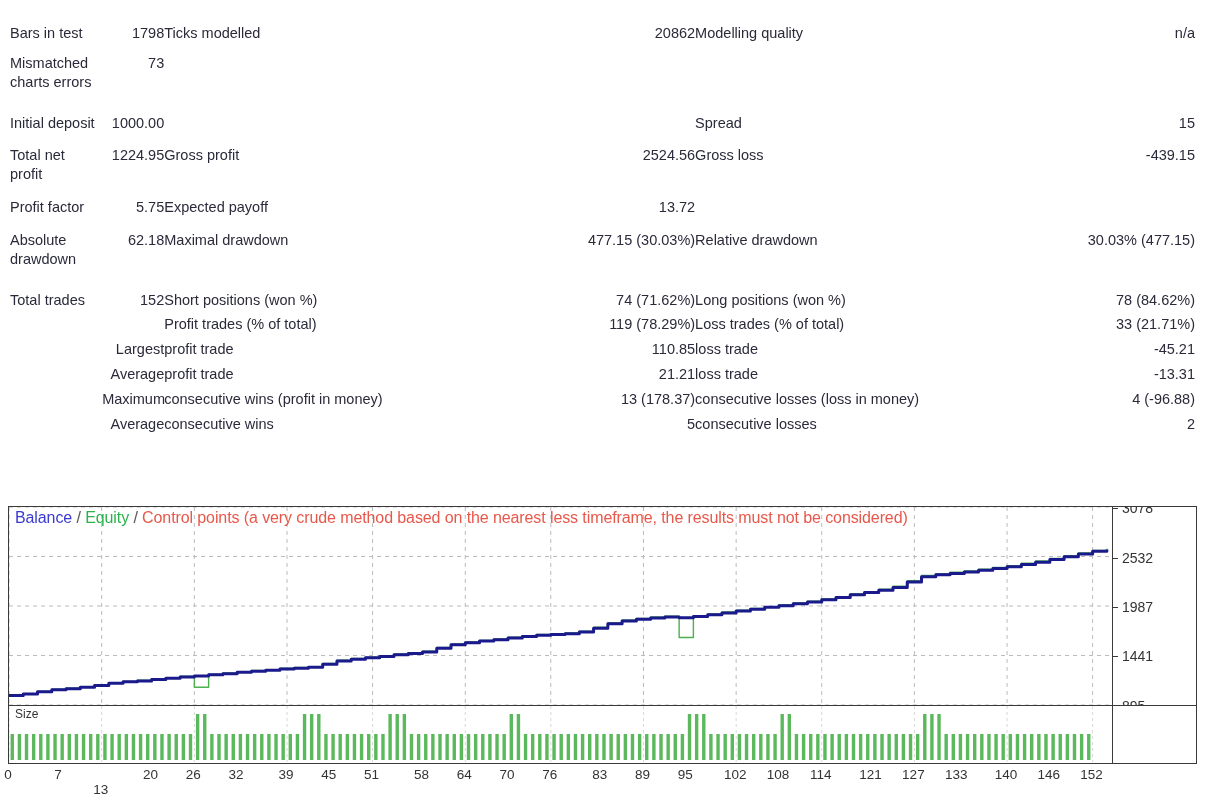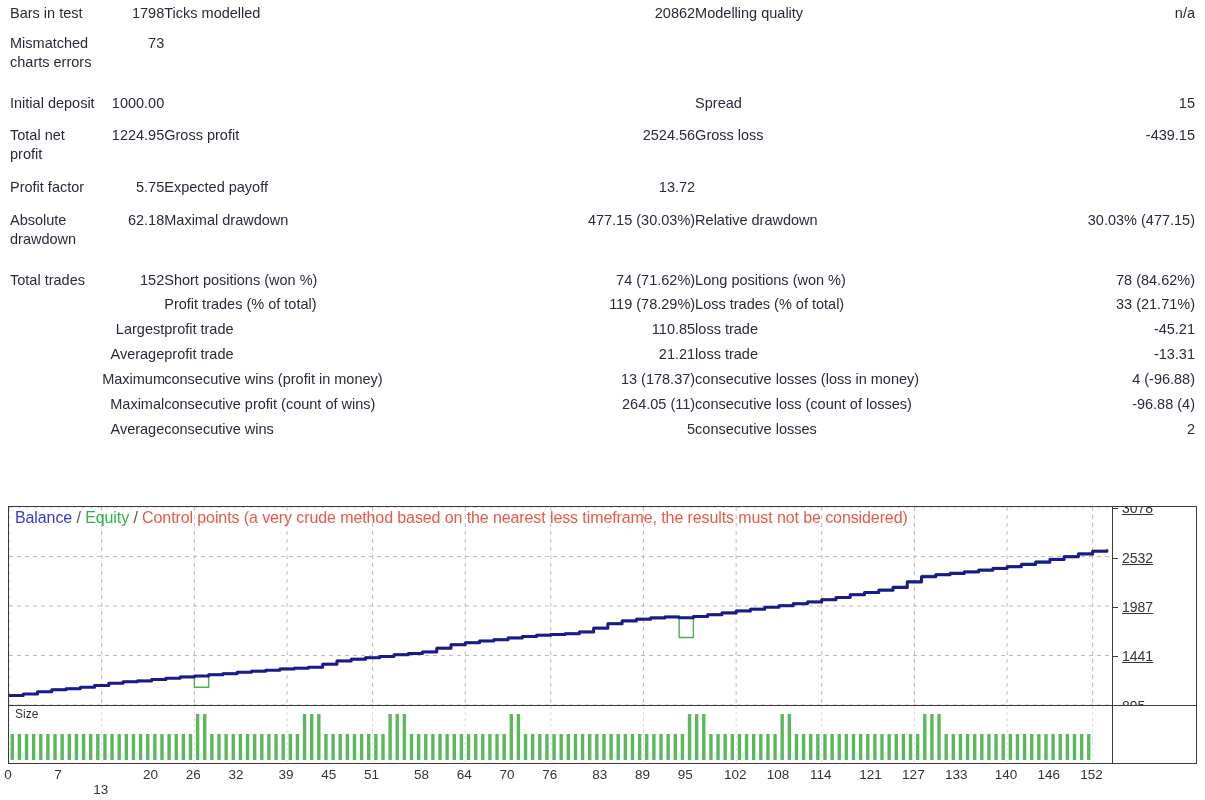--- a/index.html
+++ b/index.html
@@ -87,21 +87,20 @@
     border-left: 1px solid #3a3a3a;
     box-sizing: border-box;
   }
   .ytick {
     position: absolute;
     left: 9px;
     font-size: 14px;
     color: #333;
     transform: translateY(-50%);
     white-space: nowrap;
-    text-decoration: underline;
   }
   .ytick::before {
     content: "";
     position: absolute;
     left: -9px;
     top: 50%;
     width: 5px;
     height: 1px;
     background: #3a3a3a;
   }
@@ -152,21 +151,21 @@
     color: #333;
     transform: translateX(-50%);
     white-space: nowrap;
   }
 
   svg { display: block; }
 </style>
 </head>
 <body>
 
-<div style="padding-top:4px;">
+<div style="padding-top:24px;">
   <table class="report-stats">
     <tbody id="stats-body">
         <tr class="">
           <td class="c-lbl1">
             <span class="wrap-lbl">Bars in test</span>
           </td>
           <td class="c-val1">1798</td>
           <td class="c-lbl2">Ticks modelled</td>
           <td class="c-val2">20862</td>
           <td class="c-lbl3">Modelling quality</td>
@@ -264,30 +263,20 @@
         </tr>
         <tr class="row-tight">
           <td class="c-lbl1">
             <span class="wrap-lbl"></span>
           </td>
           <td class="c-val1">Maximum</td>
           <td class="c-lbl2">consecutive wins (profit in money)</td>
           <td class="c-val2">13 (178.37)</td>
           <td class="c-lbl3">consecutive losses (loss in money)</td>
           <td class="c-val3">4 (-96.88)</td>
-        </tr>
-        <tr class="row-tight">
-          <td class="c-lbl1">
-            <span class="wrap-lbl"></span>
-          </td>
-          <td class="c-val1">Maximal</td>
-          <td class="c-lbl2">consecutive profit (count of wins)</td>
-          <td class="c-val2">264.05 (11)</td>
-          <td class="c-lbl3">consecutive loss (count of losses)</td>
-          <td class="c-val3">-96.88 (4)</td>
         </tr>
         <tr class="row-tight">
           <td class="c-lbl1">
             <span class="wrap-lbl"></span>
           </td>
           <td class="c-val1">Average</td>
           <td class="c-lbl2">consecutive wins</td>
           <td class="c-val2">5</td>
           <td class="c-lbl3">consecutive losses</td>
           <td class="c-val3">2</td>

